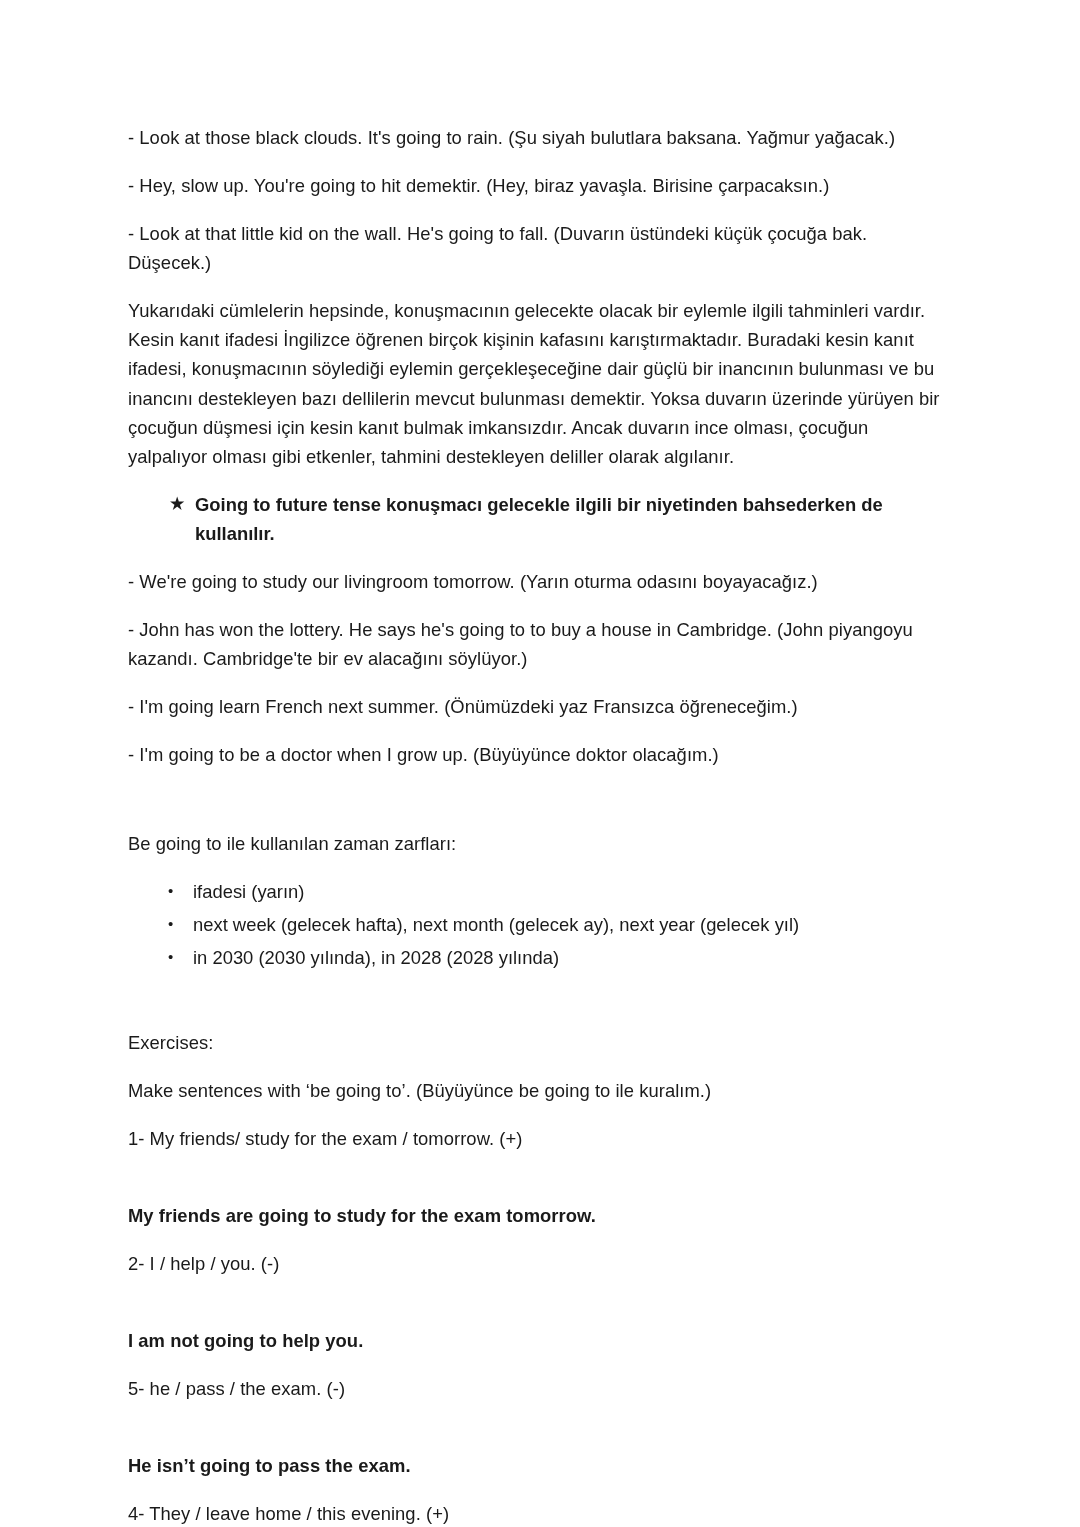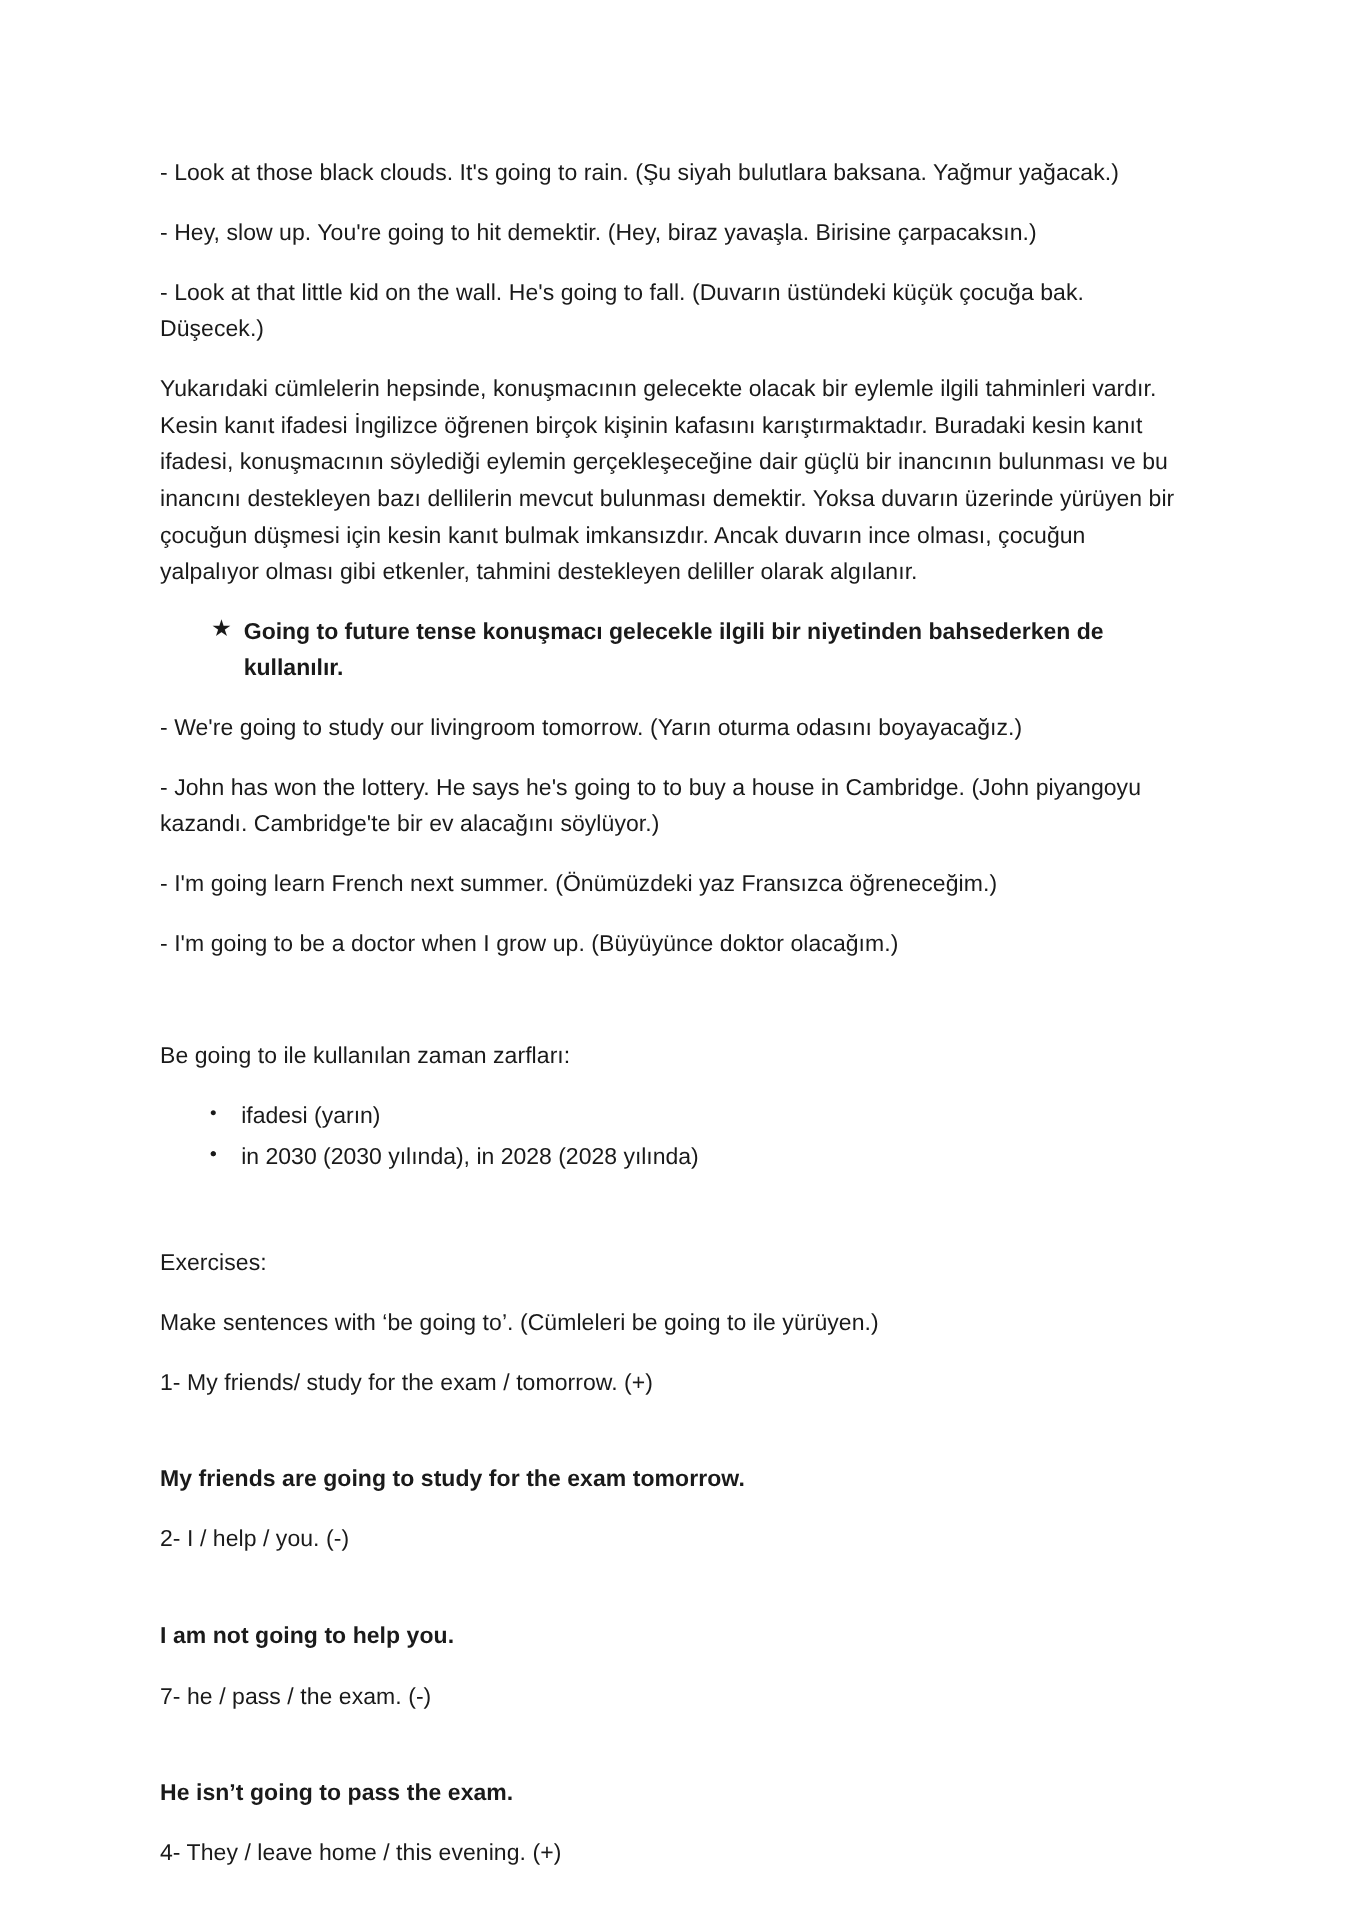--- a/index.html
+++ b/index.html
@@ -114,37 +114,38 @@
 
     <p class="para">Be going to ile kullanılan zaman zarfları:</p>
 
     <ul class="dot-list">
       <li>
         <span class="dot">•</span>
         <span>ifadesi (yarın)</span>
       </li>
       <li>
         <span class="dot">•</span>
+        <span>next week (gelecek hafta), next month (gelecek ay), next year (gelecek yıl)</span>
       </li>
       <li>
         <span class="dot">•</span>
         <span>in 2030 (2030 yılında), in 2028 (2028 yılında)</span>
       </li>
     </ul>
 
     <p class="spacer"></p>
 
     <p class="para">Exercises:</p>
-    <p class="para">Make sentences with ‘be going to’. (Cümleleri be going to ile yürüyen.)</p>
+    <p class="para">Make sentences with ‘be going to’. (Büyüyünce be going to ile kuralım.)</p>
 
     <p class="para">1- My friends/ study for the exam / tomorrow. (+)</p>
     <p class="para bold">My friends are going to study for the exam tomorrow.</p>
 
     <p class="para">2- I / help / you. (-)</p>
     <p class="para bold">I am not going to help you.</p>
 
-    <p class="para">7- he / pass / the exam. (-)</p>
+    <p class="para">5- he / pass / the exam. (-)</p>
     <p class="para bold">He isn’t going to pass the exam.</p>
 
     <p class="para">4- They / leave home / this evening. (+)</p>
 
   </div>
 </div>
 
 </body></html>

